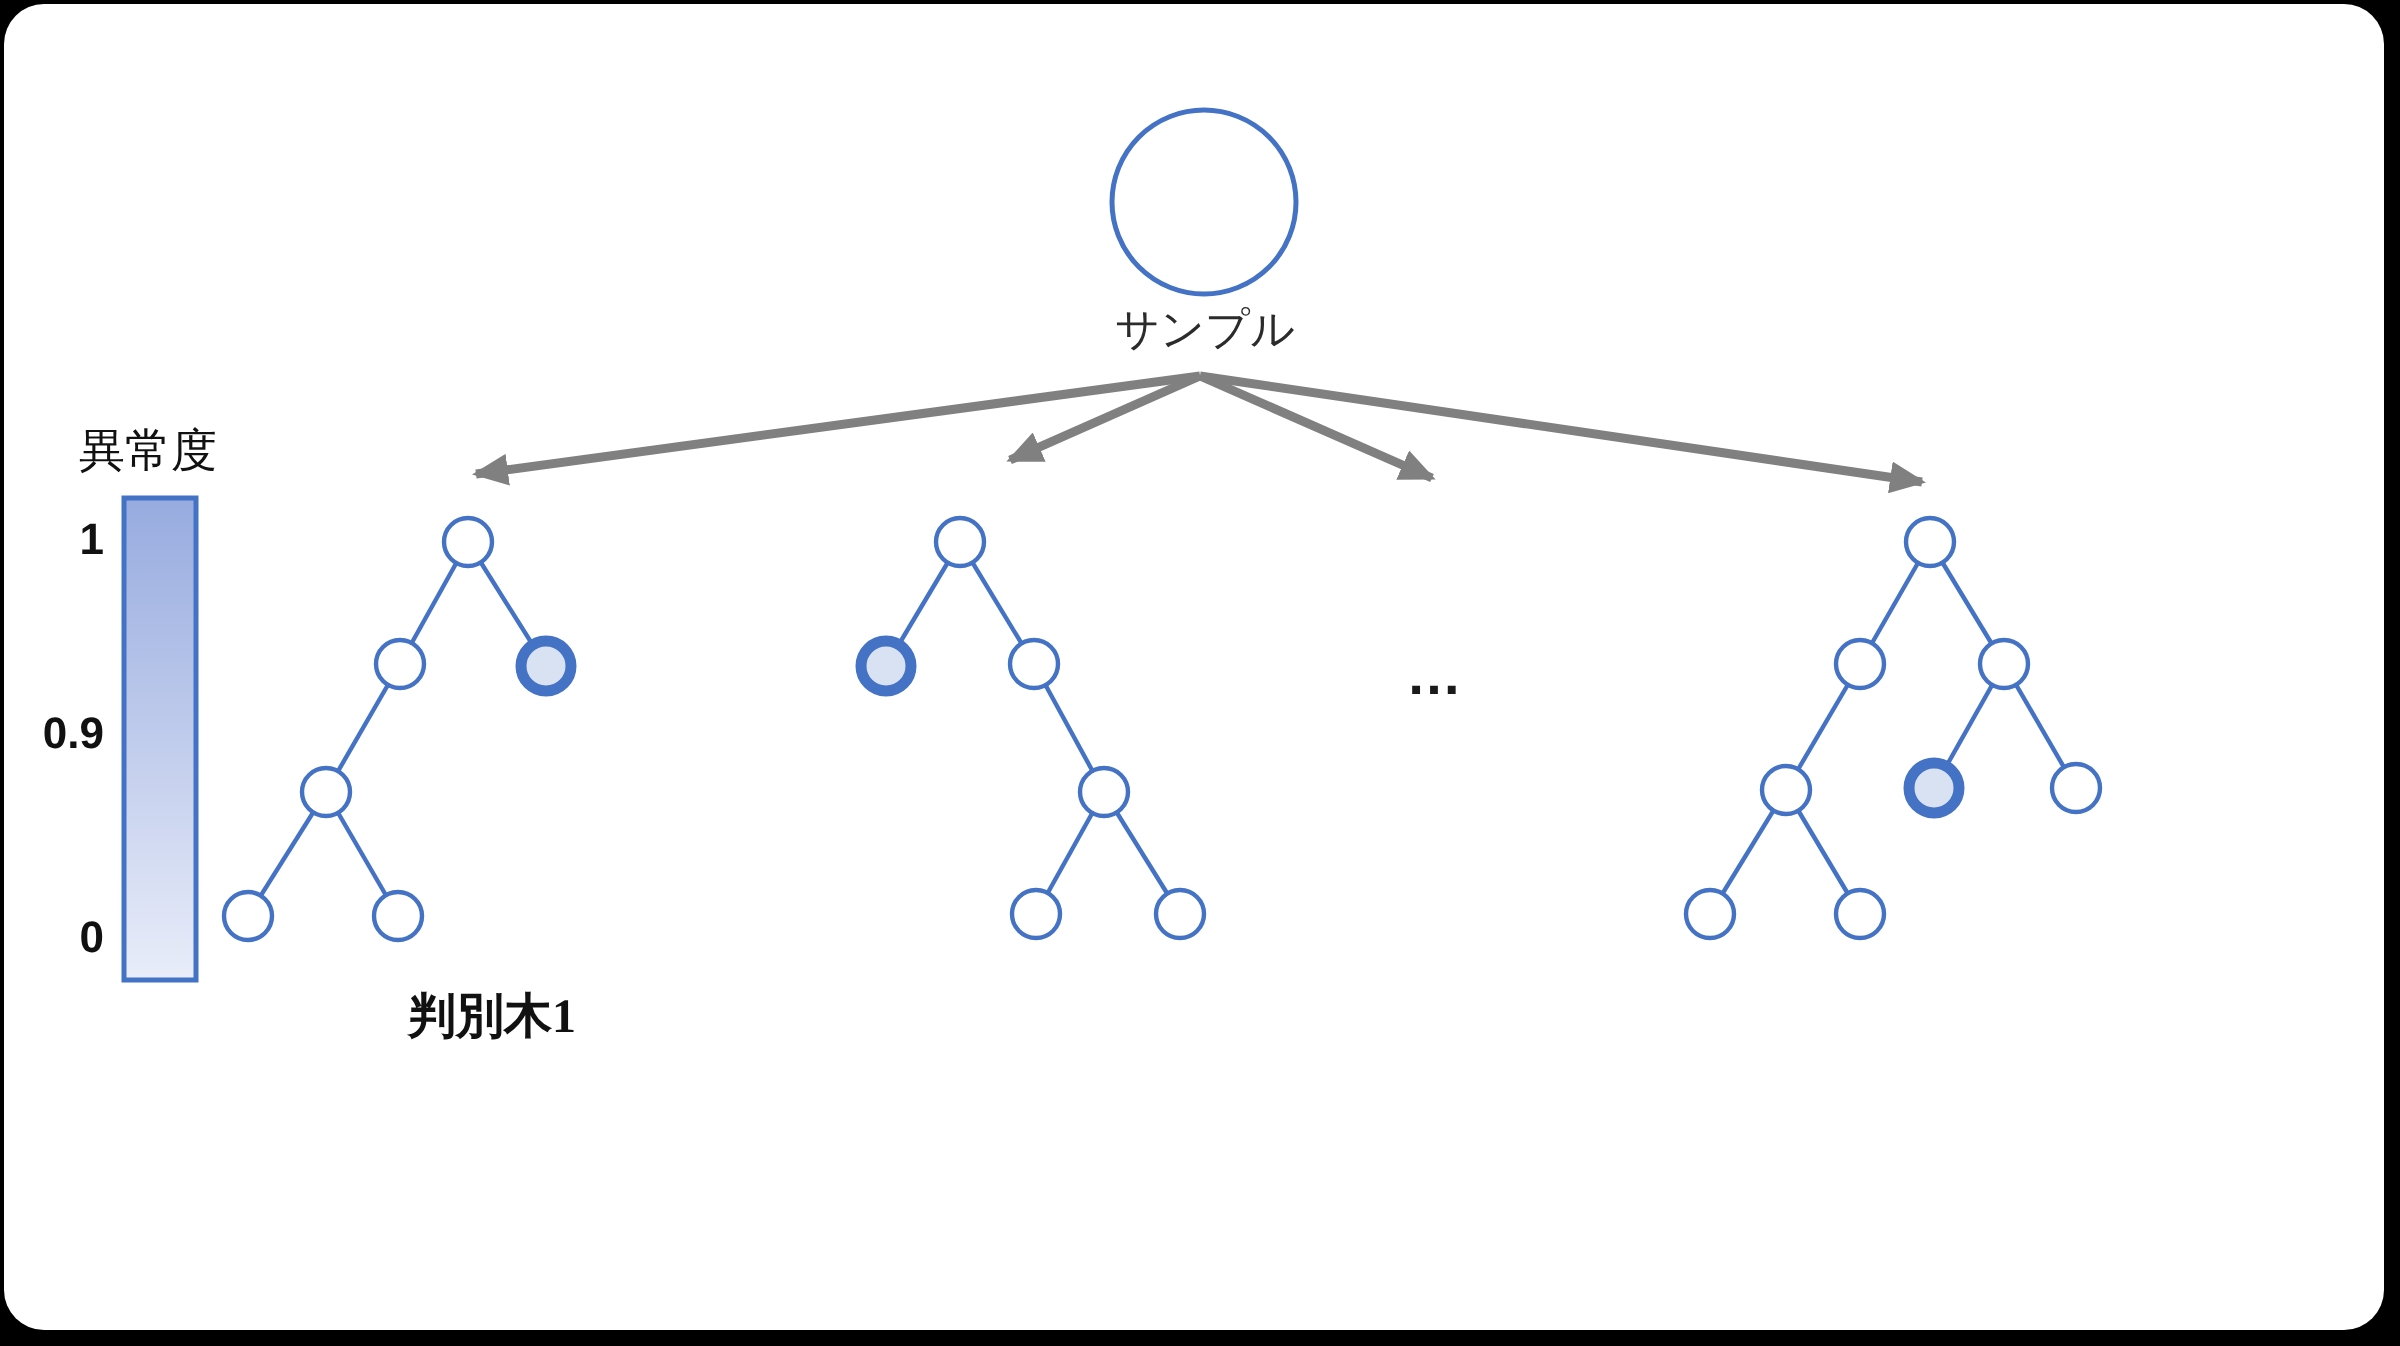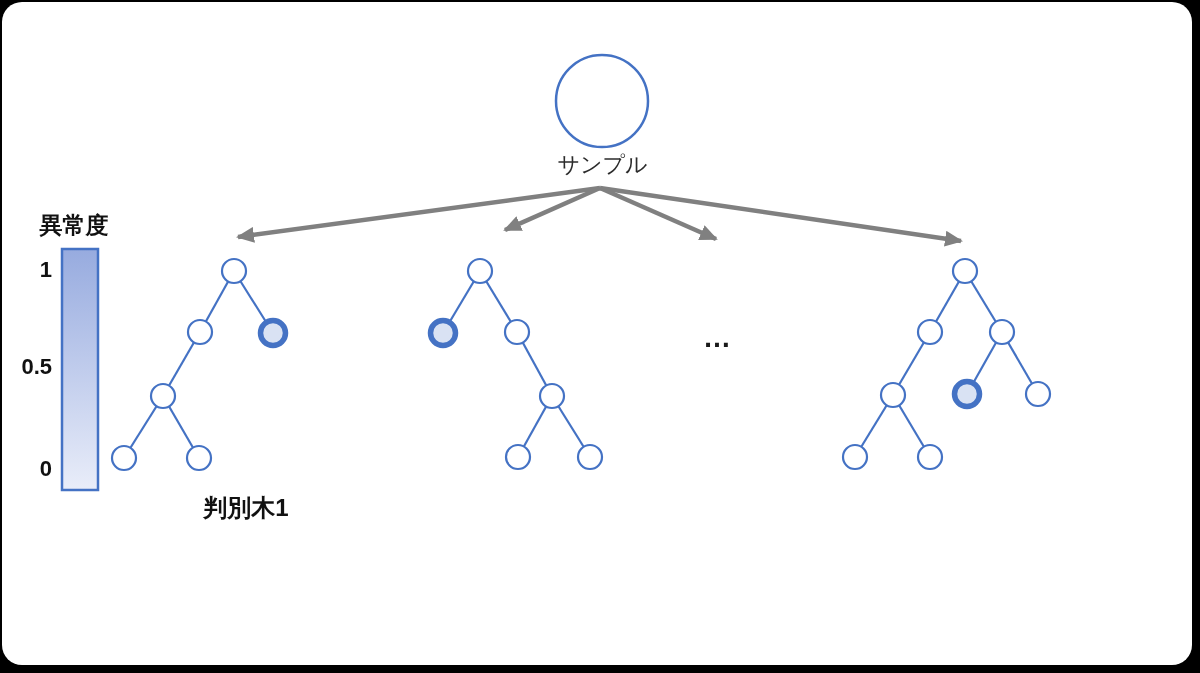--- a/index.html
+++ b/index.html
@@ -41,38 +41,38 @@
     left: 520px; top: 150px; width: 165px;
     text-align: center;
     font-size: 22px;
     font-weight: 400;
     color: #2b2b2b;
   }
   .scale-title {
     left: 26px; top: 210px; width: 96px;
     text-align: center;
     font-size: 23px;
-    font-weight: 700;
+    font-weight: 400;
   }
   .tick {
     width: 36px;
     text-align: right;
     font-size: 22px;
     font-weight: 700;
   }
   .tick-1   { left: 16px; top: 257px; }
   .tick-05  { left: 16px; top: 354px; }
   .tick-0   { left: 16px; top: 456px; }
   .tree-label {
     width: 200px;
     text-align: center;
     font-size: 24px;
     font-weight: 700;
   }
-  .tree-label-1 { left: 146px; top: 492px; }
+  .tree-label-1 { left: 146px; top: 492px; font-family: Liberation Serif, serif; }
   .tree-label-2 { left: 388px; top: 492px; }
   .tree-label-T { left: 868px; top: 492px; }
   .ellipsis {
     left: 688px; top: 322px; width: 60px;
     text-align: center;
     font-size: 28px;
     font-weight: 700;
     letter-spacing: 2px;
     color: #1a1a1a;
   }
@@ -143,19 +143,19 @@
           <circle cx="855" cy="457" r="12" fill="#ffffff" stroke="#4472C4" stroke-width="2.2"></circle>
           <circle cx="930" cy="457" r="12" fill="#ffffff" stroke="#4472C4" stroke-width="2.2"></circle>
         </g>
       </svg>
   </div>
 
   <div class="label sample-label">サンプル</div>
 
   <div class="label scale-title">異常度</div>
   <div class="label tick tick-1">1</div>
-  <div class="label tick tick-05">0.5</div>
+  <div class="label tick tick-05">0.9</div>
   <div class="label tick tick-0">0</div>
 
   <div class="label ellipsis">…</div>
 
   <div class="label tree-label tree-label-1">判別木1</div>
 </div>
 
 </body></html>

